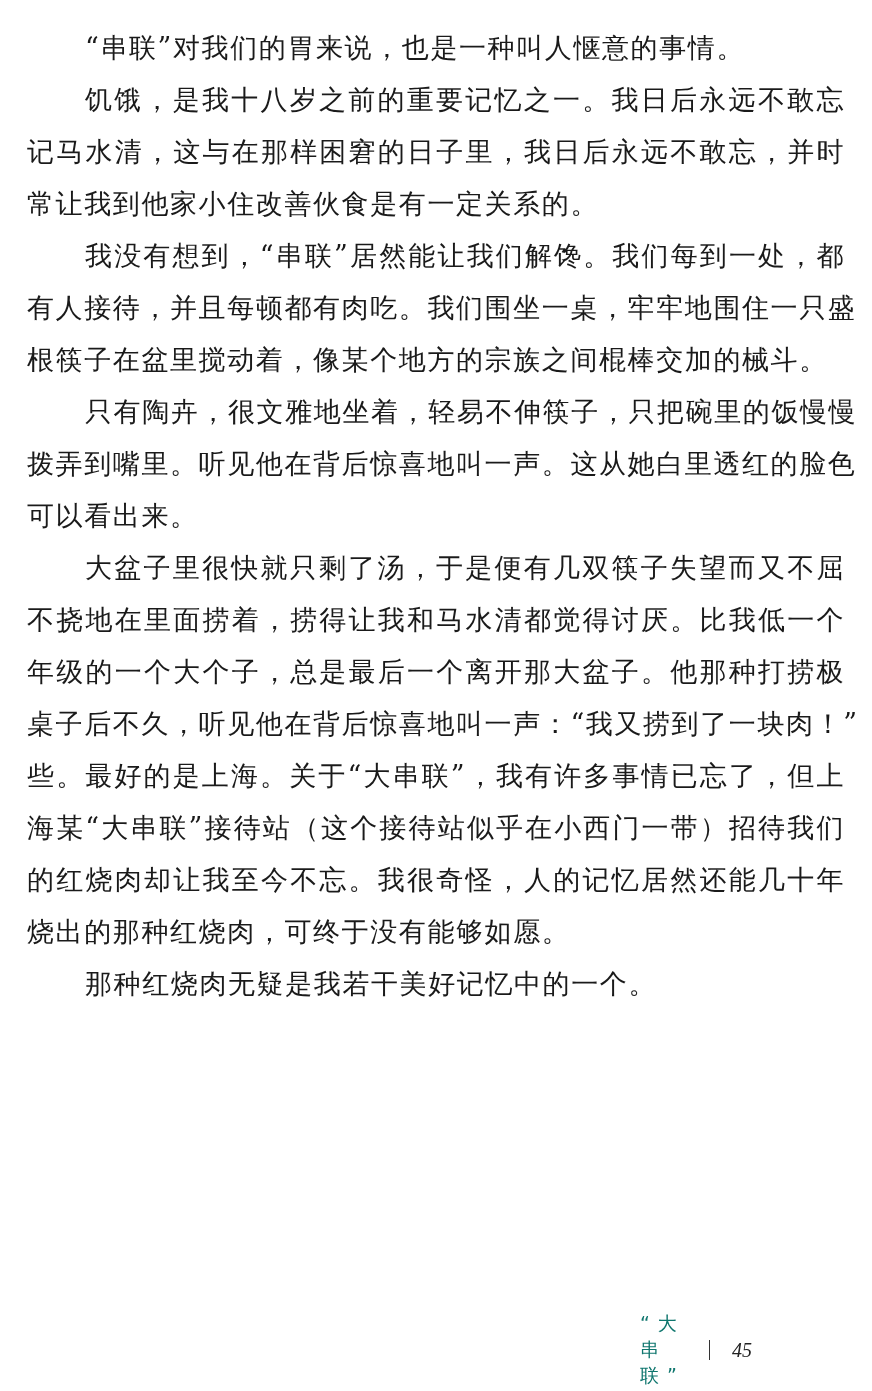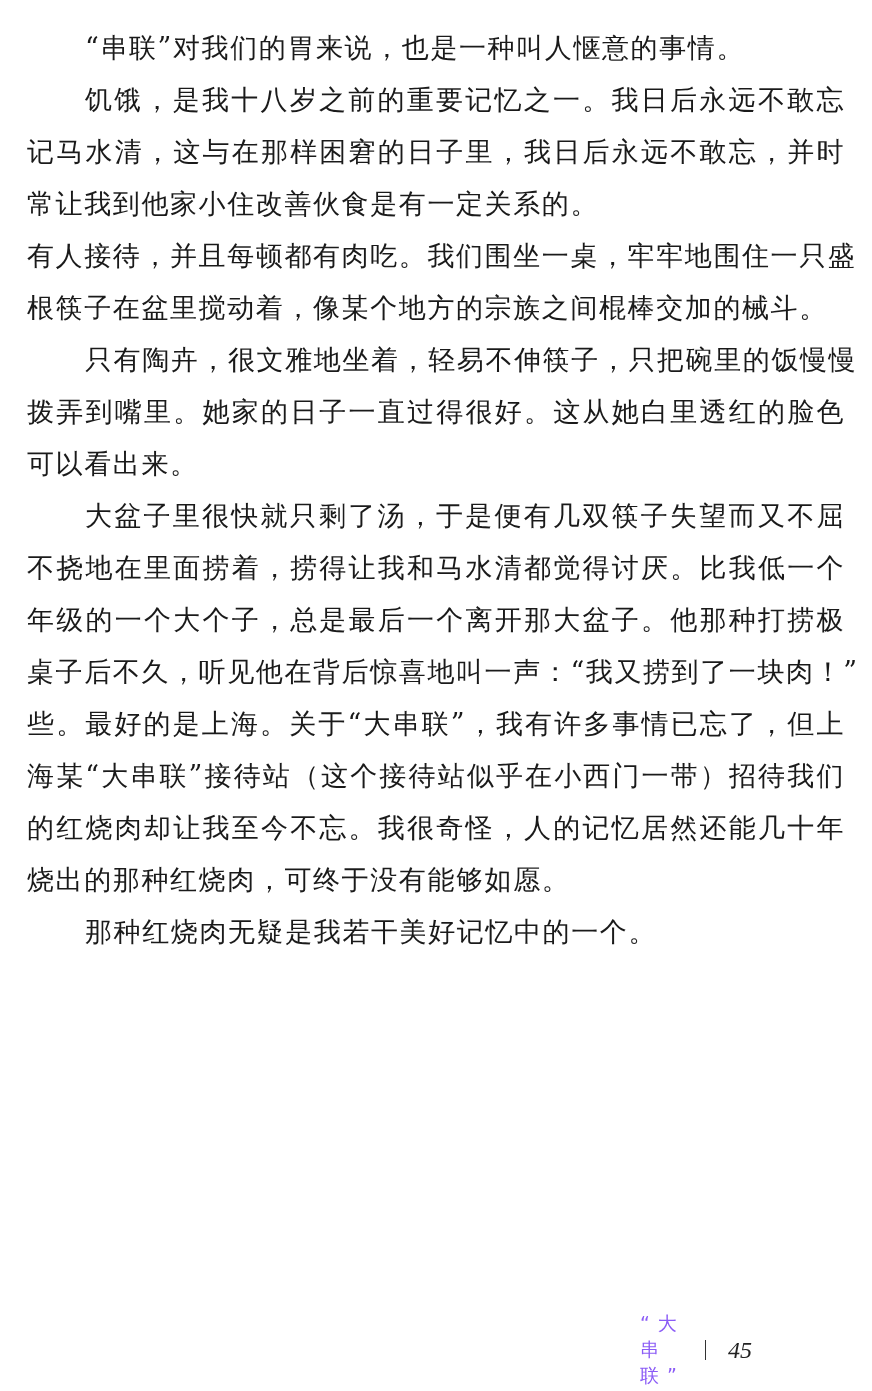--- a/index.html
+++ b/index.html
@@ -5,41 +5,42 @@
   html, body { margin: 0; padding: 0; background: #ffffff; }
   body { width: 872px; height: 1391px; position: relative; overflow: hidden;
          font-family: "DejaVu Serif", "Liberation Serif", serif; color: #1a1a1a; }
   .page { position: absolute; left: 0; top: 0; width: 752px; height: 1391px; }
   .body-text { position: absolute; left: 27px; top: 22px; width: 818px; }
   .line { height: 52px; line-height: 52px; font-size: 27px; white-space: nowrap;
           letter-spacing: 1.6px; text-align: justify; text-align-last: justify; }
   .line.indent { padding-left: 58px; }
   .line.last { text-align-last: left; }
   .footer { position: absolute; top: 1333px; left: 640px; height: 34px; display: flex; align-items: center; }
-  .running-head { font-family: "DejaVu Sans", "Liberation Sans", sans-serif; font-size: 19px; letter-spacing: 8px; color: #8b5cf6; }
+  .running-head { font-family: "DejaVu Sans", "Liberation Sans", sans-serif; font-size: 19px; letter-spacing: 8px; color: #0f766e; }
   .sep { display: inline-block; width: 2px; height: 20px; background: #333; margin: 0 22px 0 10px; }
-  .page-num { font-family: "Liberation Serif", "DejaVu Serif", serif; font-style: italic; font-size: 24px; color: #222; }
+  .page-num { font-family: "Liberation Serif", "DejaVu Serif", serif; font-style: italic; font-size: 20px; color: #222; }
 </style>
 </head>
 <body>
 
 <div class="page">
   <div class="body-text">
 
     <div class="line indent last">“串联”对我们的胃来说，也是一种叫人惬意的事情。</div>
 
     <div class="line indent">饥饿，是我十八岁之前的重要记忆之一。我日后永远不敢忘</div>
     <div class="line">记马水清，这与在那样困窘的日子里，我日后永远不敢忘，并时</div>
     <div class="line last">常让我到他家小住改善伙食是有一定关系的。</div>
 
+    <div class="line indent">我没有想到，“串联”居然能让我们解馋。我们每到一处，都</div>
     <div class="line">有人接待，并且每顿都有肉吃。我们围坐一桌，牢牢地围住一只盛</div>
     <div class="line last">根筷子在盆里搅动着，像某个地方的宗族之间棍棒交加的械斗。</div>
 
     <div class="line indent">只有陶卉，很文雅地坐着，轻易不伸筷子，只把碗里的饭慢慢</div>
-    <div class="line">拨弄到嘴里。她家的日子一直过得很好。这从她白里透红的脸色</div>
+    <div class="line">拨弄到嘴里。听见他在背后惊喜地叫一声。这从她白里透红的脸色</div>
     <div class="line last">可以看出来。</div>
 
     <div class="line indent">大盆子里很快就只剩了汤，于是便有几双筷子失望而又不屈</div>
     <div class="line">不挠地在里面捞着，捞得让我和马水清都觉得讨厌。比我低一个</div>
     <div class="line">年级的一个大个子，总是最后一个离开那大盆子。他那种打捞极</div>
     <div class="line">桌子后不久，听见他在背后惊喜地叫一声：“我又捞到了一块肉！”</div>
 
     <div class="line">些。最好的是上海。关于“大串联”，我有许多事情已忘了，但上</div>
     <div class="line">海某“大串联”接待站（这个接待站似乎在小西门一带）招待我们</div>
     <div class="line">的红烧肉却让我至今不忘。我很奇怪，人的记忆居然还能几十年</div>

